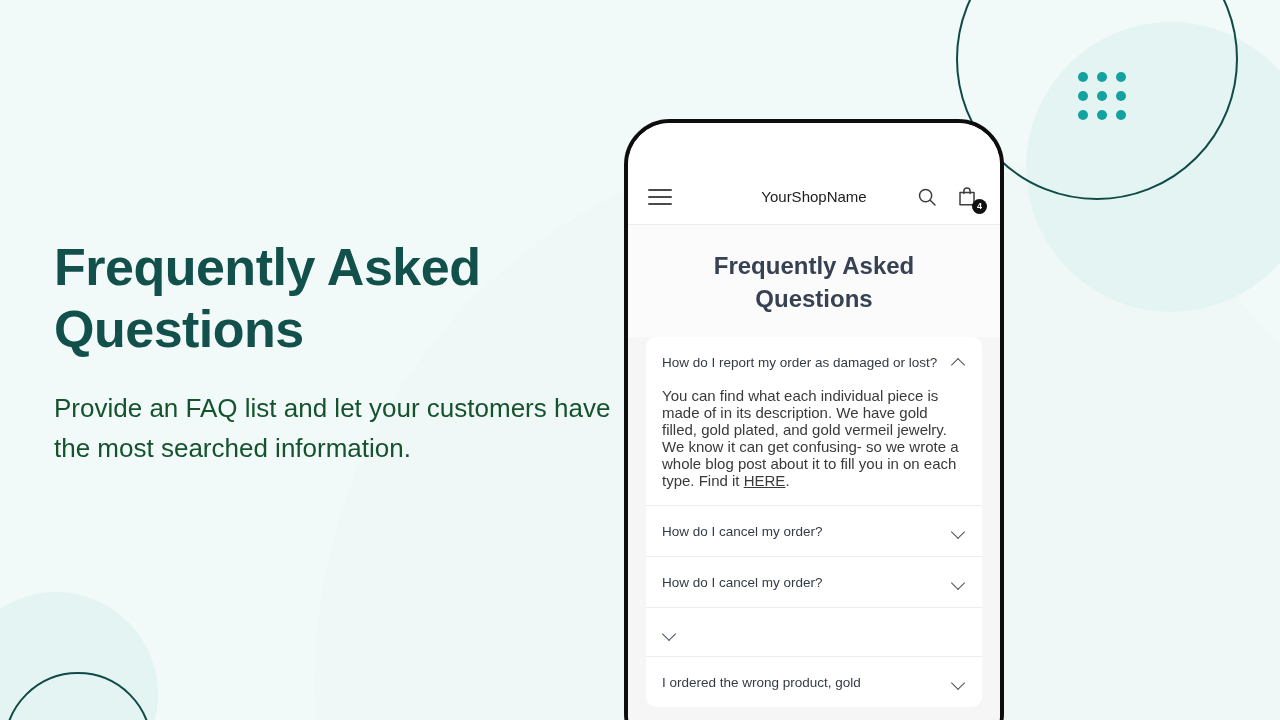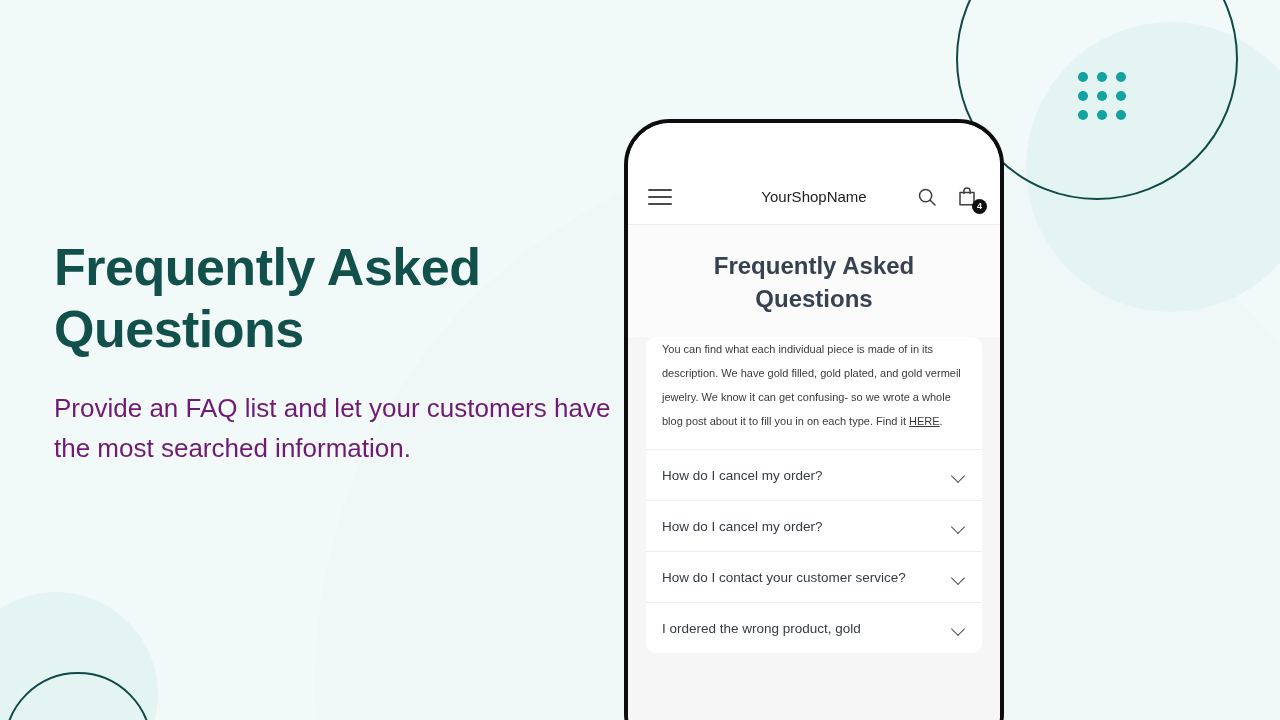--- a/index.html
+++ b/index.html
@@ -103,21 +103,21 @@
   .headline {
     color: #11504b;
     font-size: 52px;
     line-height: 62px;
     font-weight: bold;
     letter-spacing: -0.5px;
   }
 
   .subcopy {
     margin-top: 28px;
-    color: #701a75;
+    color: #14532d;
     font-size: 26px;
     line-height: 40px;
     font-weight: normal;
   }
 
   
   .phone {
     position: absolute;
     left: 624px;
     top: 119px;
@@ -278,22 +278,22 @@
     border-bottom: 1.8px solid #4a5260;
     transform: rotate(45deg);
   }
   .chev.up::before {
     transform: rotate(-135deg);
     top: 5px;
   }
 
   .faq-answer {
     padding: 0 16px 16px;
-    font-size: 11px;
-    line-height: 24px;
+    font-size: 15px;
+    line-height: 17px;
     color: #3a3a3a;
   }
 
   .faq-answer a {
     color: #3a3a3a;
     text-decoration: underline;
   }
 </style>
 </head>
 <body>
@@ -352,40 +352,43 @@
         </div>
       </div>
     </div>
 
     <div class="phone-content">
       <div class="faq-title">Frequently Asked Questions</div>
 
       <div class="faq-card">
 
         <div class="faq-item">
+          <div class="faq-row">
+            <div class="faq-q">How do I report my order as damaged or lost?</div>
+            <span class="chev up"></span>
+          </div>
           <div class="faq-answer"><span>You can find what each individual piece is made of in its description.  We have gold filled, gold plated, and gold vermeil jewelry.  We know it can get confusing- so we wrote a whole blog post about it to fill you in on each type.  Find it </span><a href="#">HERE</a><span>.</span></div>
         </div>
 
         <div class="faq-item">
           <div class="faq-row">
             <div class="faq-q">How do I cancel my order?</div>
             <span class="chev"></span>
           </div>
         </div>
 
         <div class="faq-item">
           <div class="faq-row">
             <div class="faq-q">How do I cancel my order?</div>
             <span class="chev"></span>
           </div>
         </div>
 
         <div class="faq-item">
           <div class="faq-row">
-            <div class="faq-q">How do I contact your customer service?</div>
             <span class="chev"></span>
           </div>
         </div>
 
         <div class="faq-item">
           <div class="faq-row">
             <div class="faq-q">I ordered the wrong product, gold</div>
             <span class="chev"></span>
           </div>
         </div>

